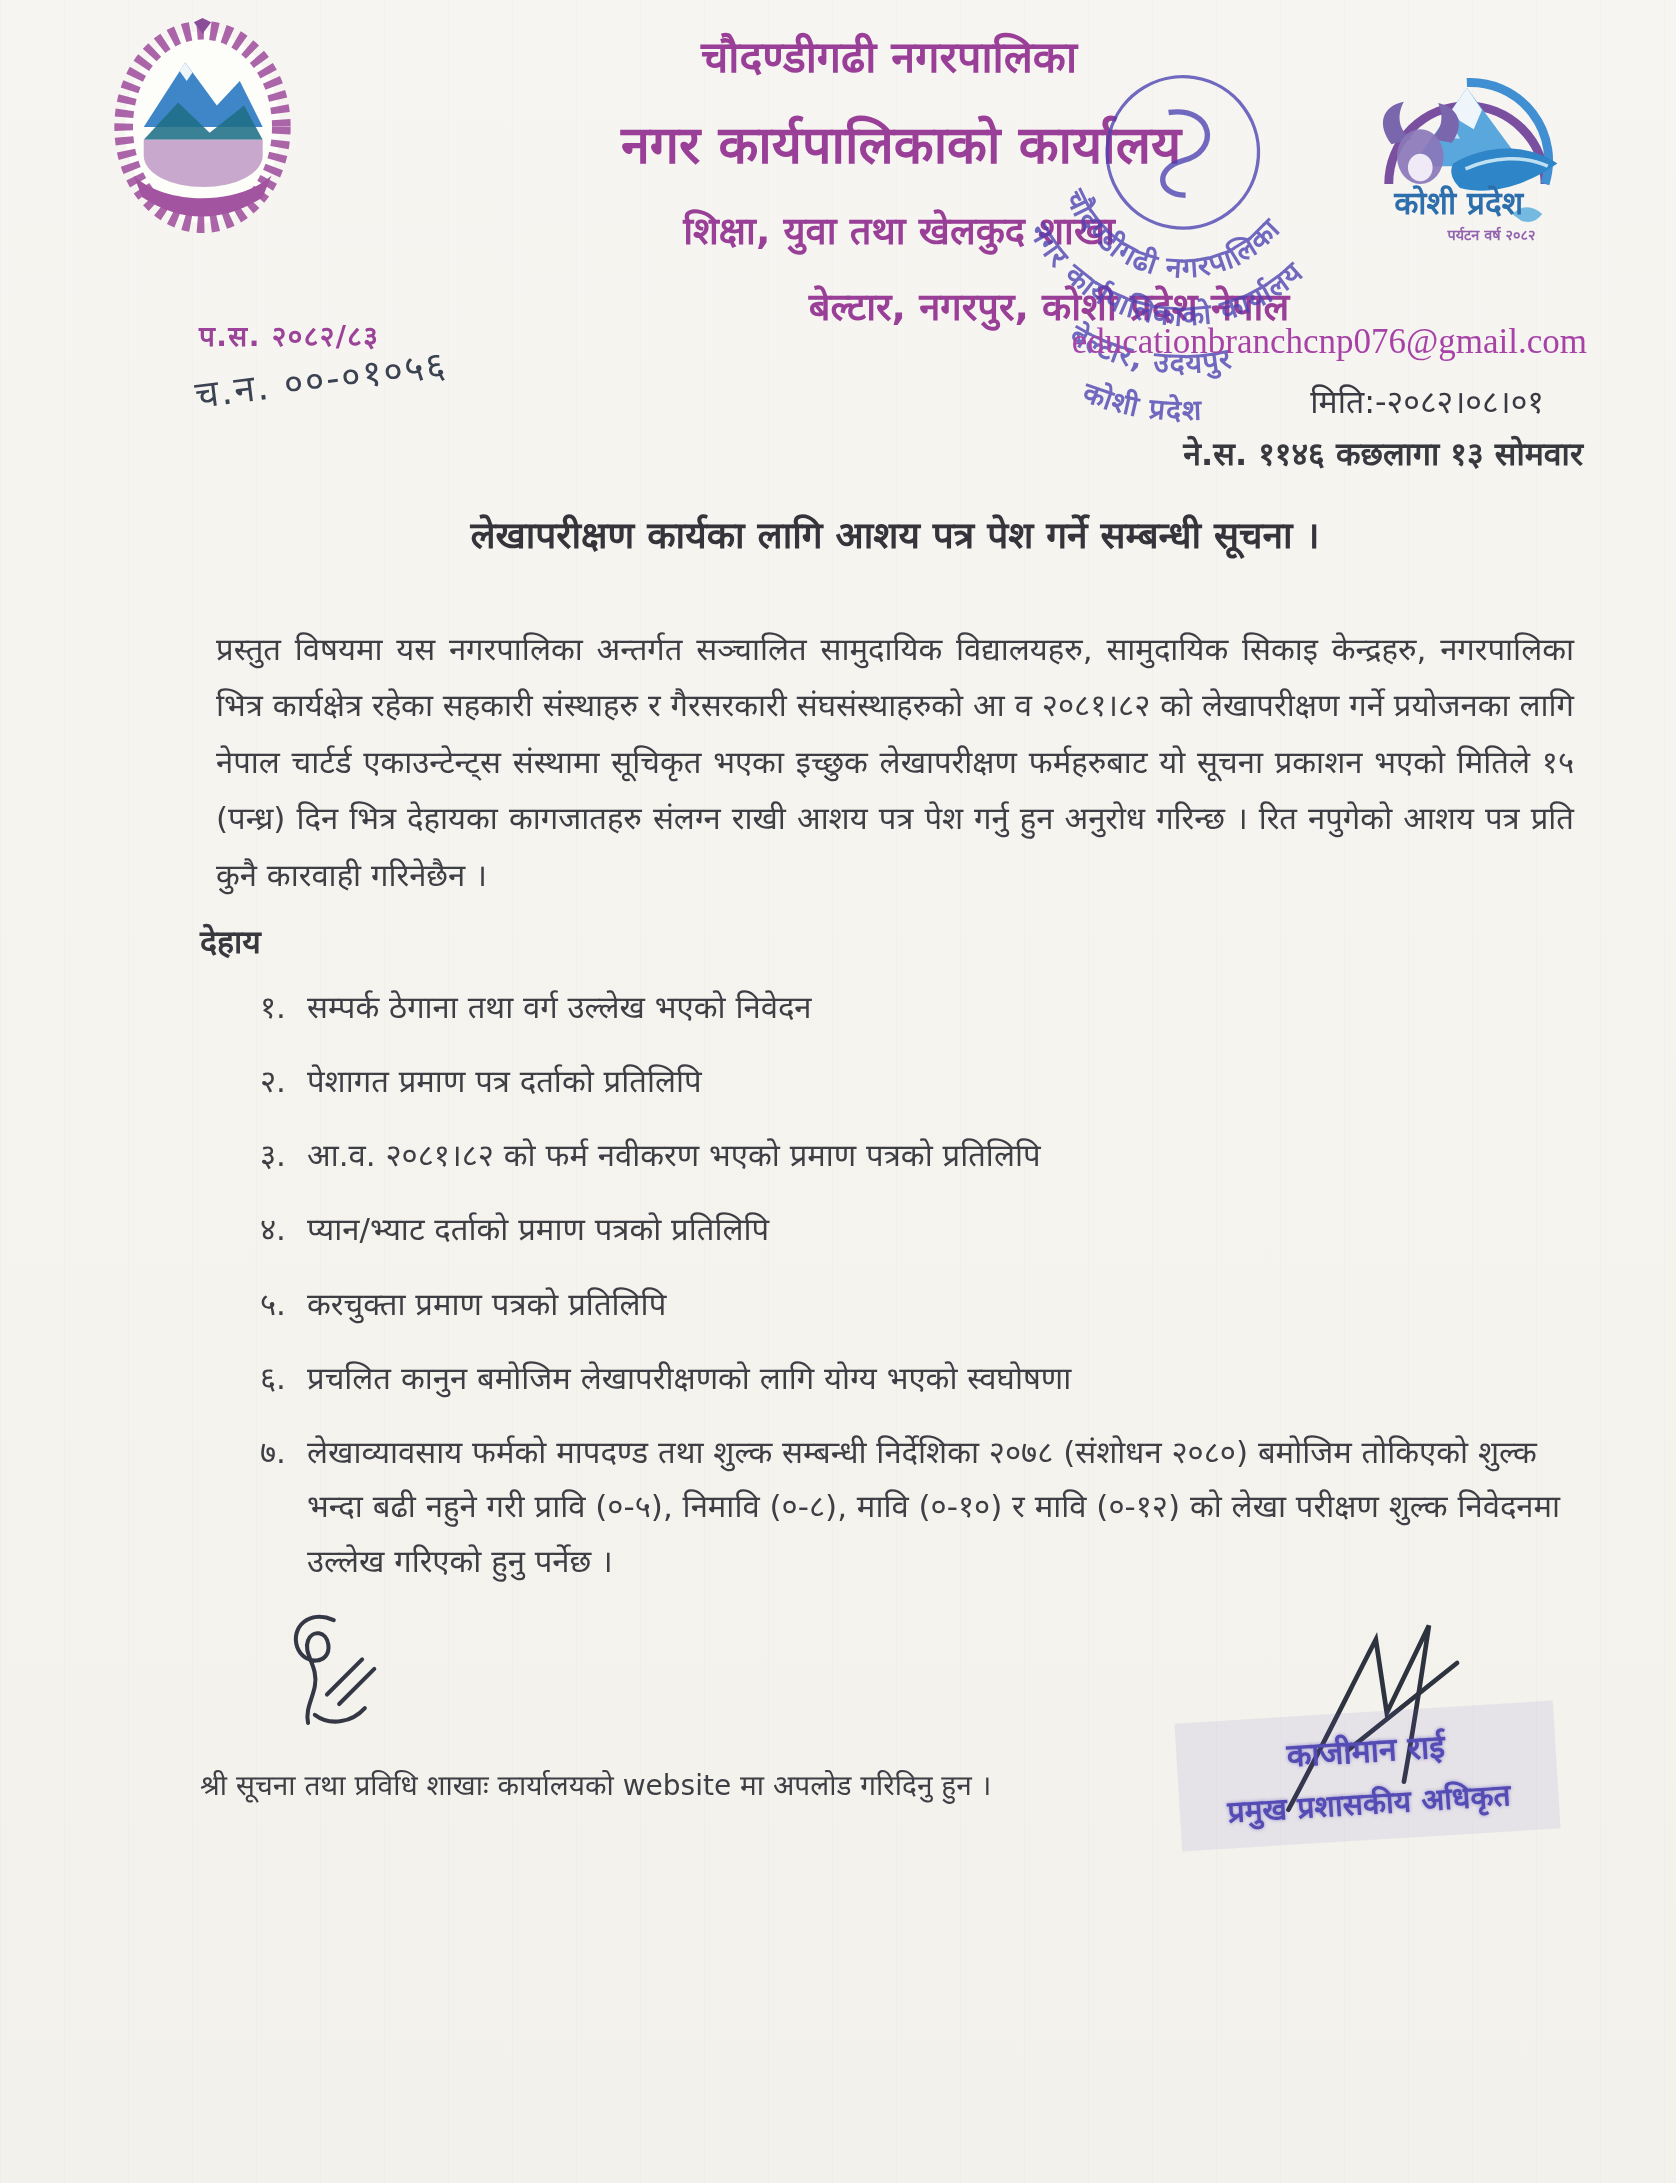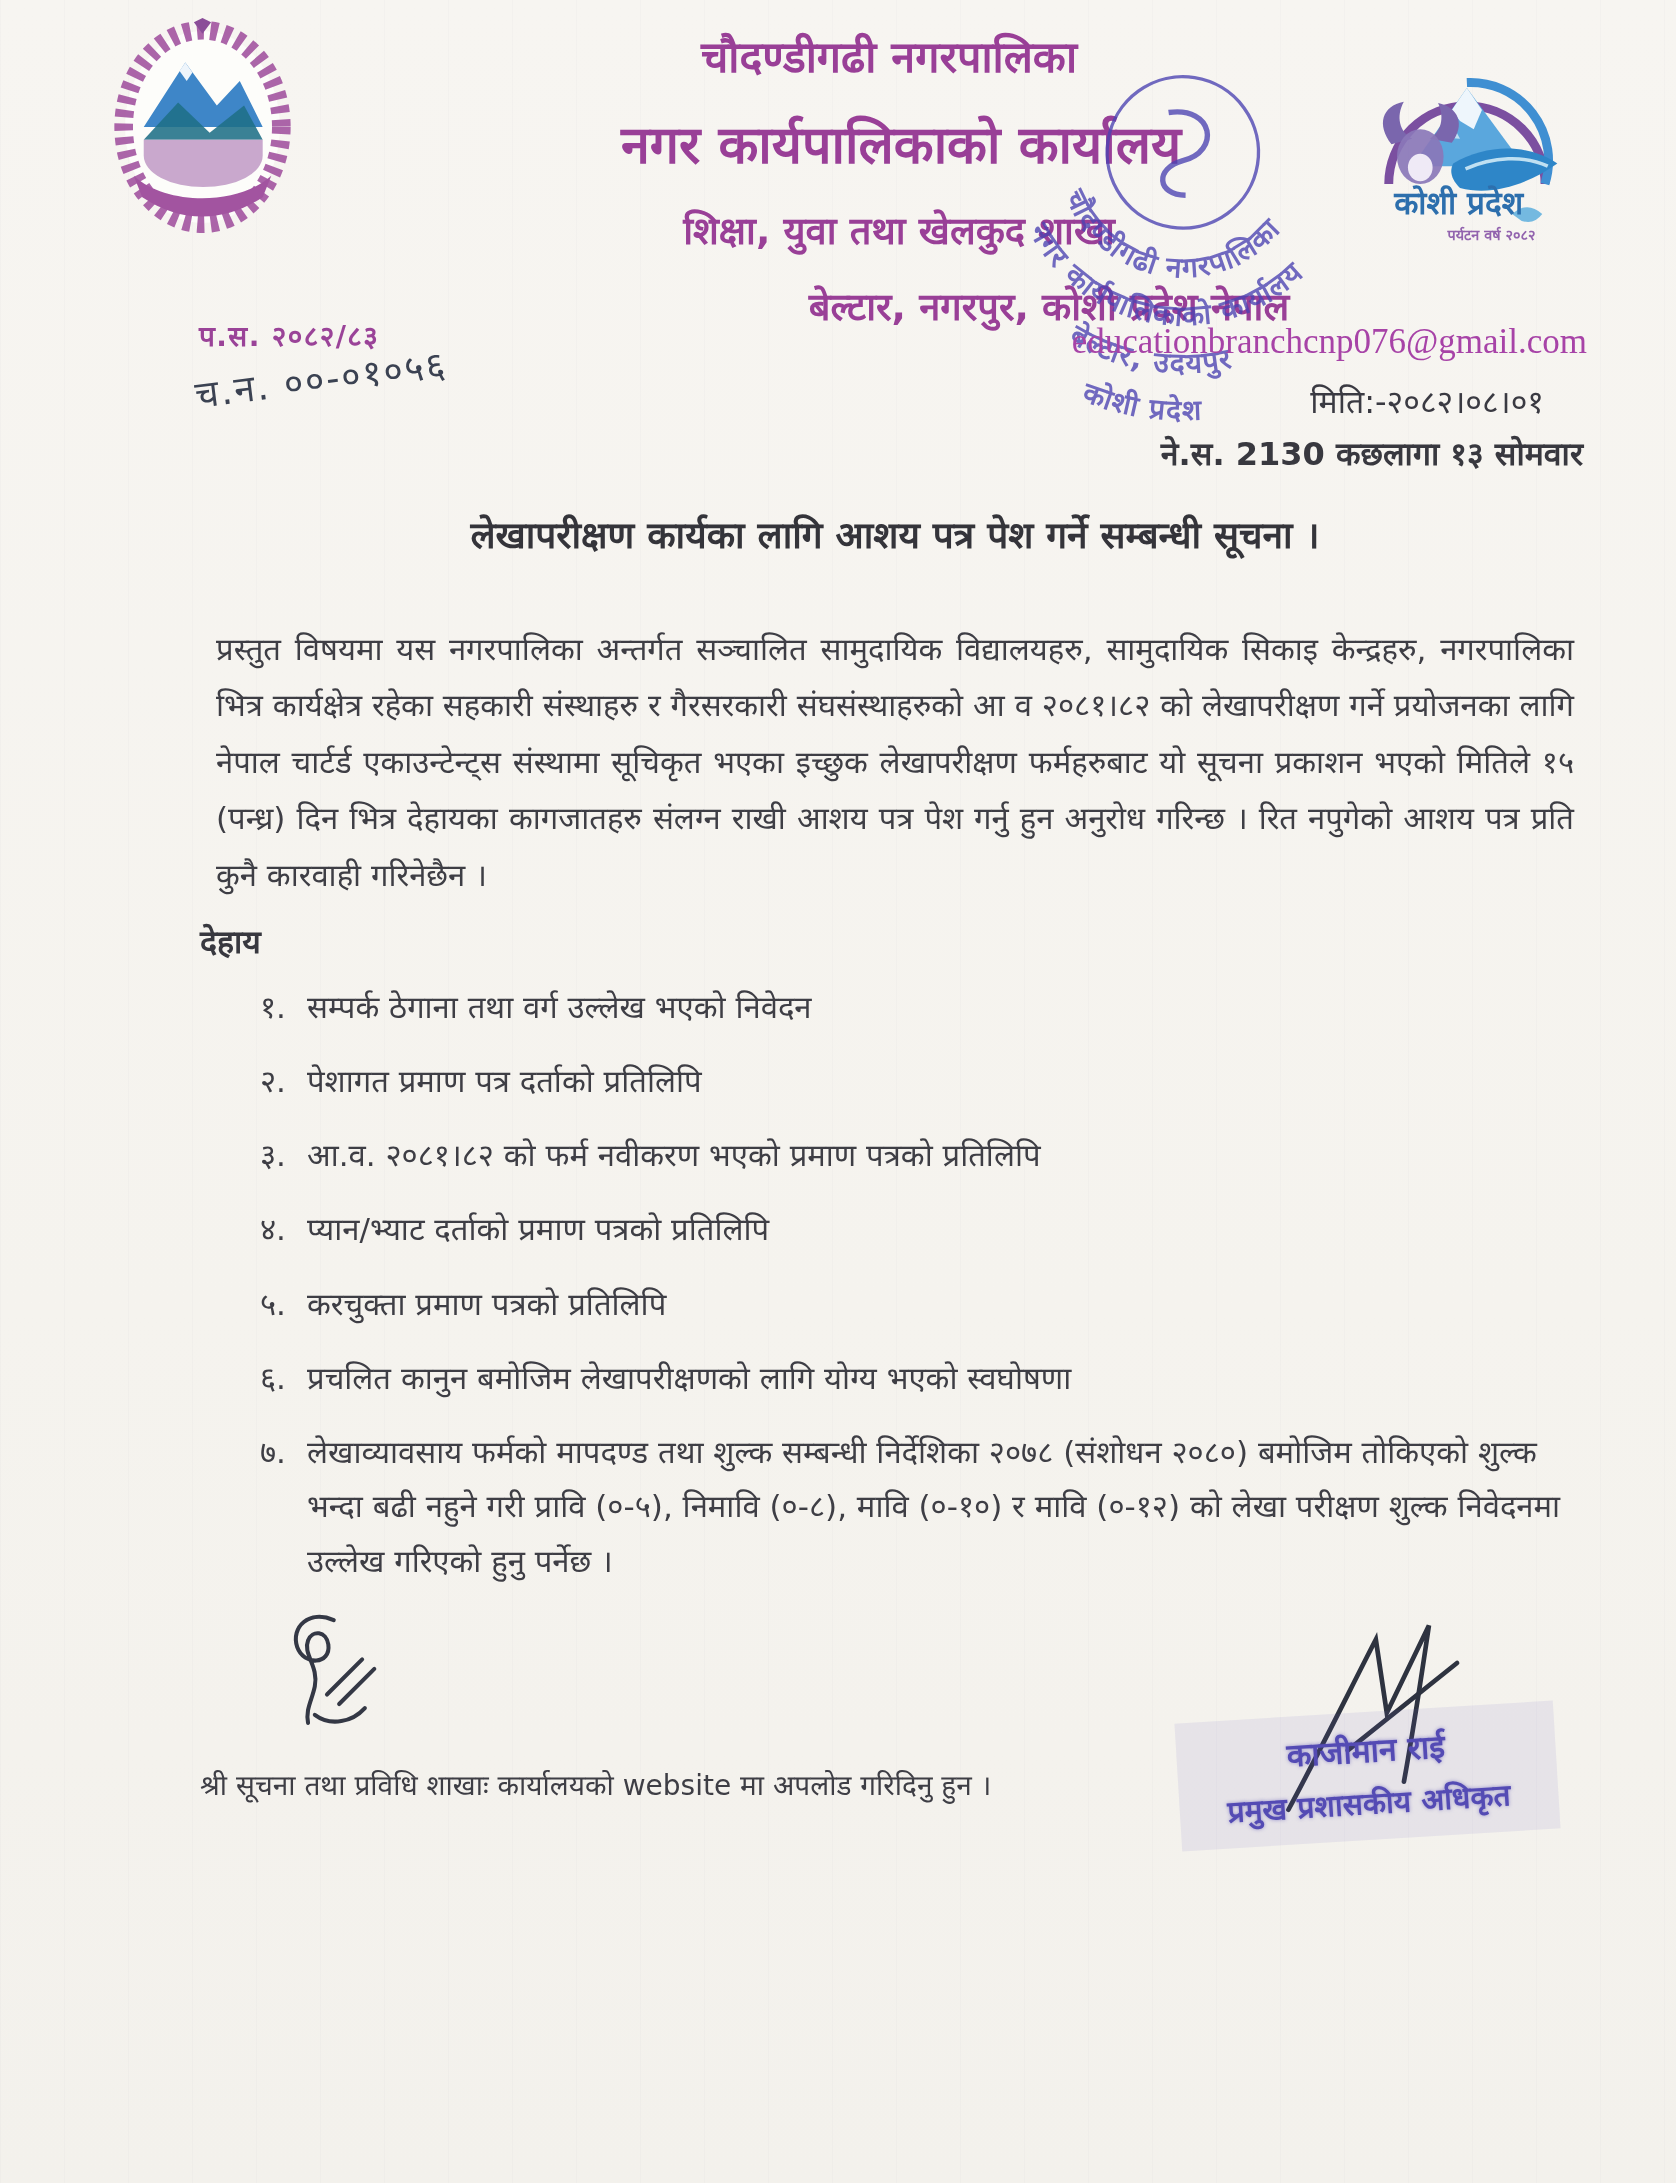--- a/index.html
+++ b/index.html
@@ -122,21 +122,21 @@
     <path d="M238 252 q 22 -20 44 0 q -12 16 -30 10" fill="#74b9e0"></path>
     <text x="160" y="252" font-size="46" font-weight="bold" fill="#2d6fad" text-anchor="middle">कोशी प्रदेश</text>
     <text x="208" y="290" font-size="21" font-weight="bold" fill="#9263ae" text-anchor="middle">पर्यटन वर्ष २०८२</text>
   </svg>
 
   <div class="abs ref-line nowrap">प.स. २०८२/८३</div>
   <div class="abs disp-line nowrap">च.न. ००-०१०५६</div>
 
   <div class="abs email-line nowrap">educationbranchcnp076@gmail.com</div>
   <div class="abs date-line nowrap">मिति:-२०८२।०८।०१</div>
-  <div class="abs nesam-line nowrap">ने.स. 2130 कछलागा १३ सोमवार</div>
+  <div class="abs nesam-line nowrap">ने.स. ११४६ कछलागा १३ सोमवार</div>
 
   <div class="content">
     <div class="subject">लेखापरीक्षण कार्यका लागि आशय पत्र पेश गर्ने सम्बन्धी सूचना ।</div>
     <p class="body-par">प्रस्तुत विषयमा यस नगरपालिका अन्तर्गत सञ्चालित सामुदायिक विद्यालयहरु, सामुदायिक सिकाइ केन्द्रहरु, नगरपालिका भित्र कार्यक्षेत्र रहेका सहकारी संस्थाहरु र गैरसरकारी संघसंस्थाहरुको आ व २०८१।८२ को लेखापरीक्षण गर्ने प्रयोजनका लागि नेपाल चार्टर्ड एकाउन्टेन्ट्स संस्थामा सूचिकृत भएका इच्छुक लेखापरीक्षण फर्महरुबाट यो सूचना प्रकाशन भएको मितिले १५ (पन्ध्र) दिन भित्र देहायका कागजातहरु संलग्न राखी आशय पत्र पेश गर्नु हुन अनुरोध गरिन्छ । रित नपुगेको आशय पत्र प्रति कुनै कारवाही गरिनेछैन ।</p>
     <div class="deha">देहाय</div>
     <ol class="doc-list">
       <li>
         <span class="num">१.</span>
         <span class="itxt">सम्पर्क ठेगाना तथा वर्ग उल्लेख भएको निवेदन</span>
       </li>

